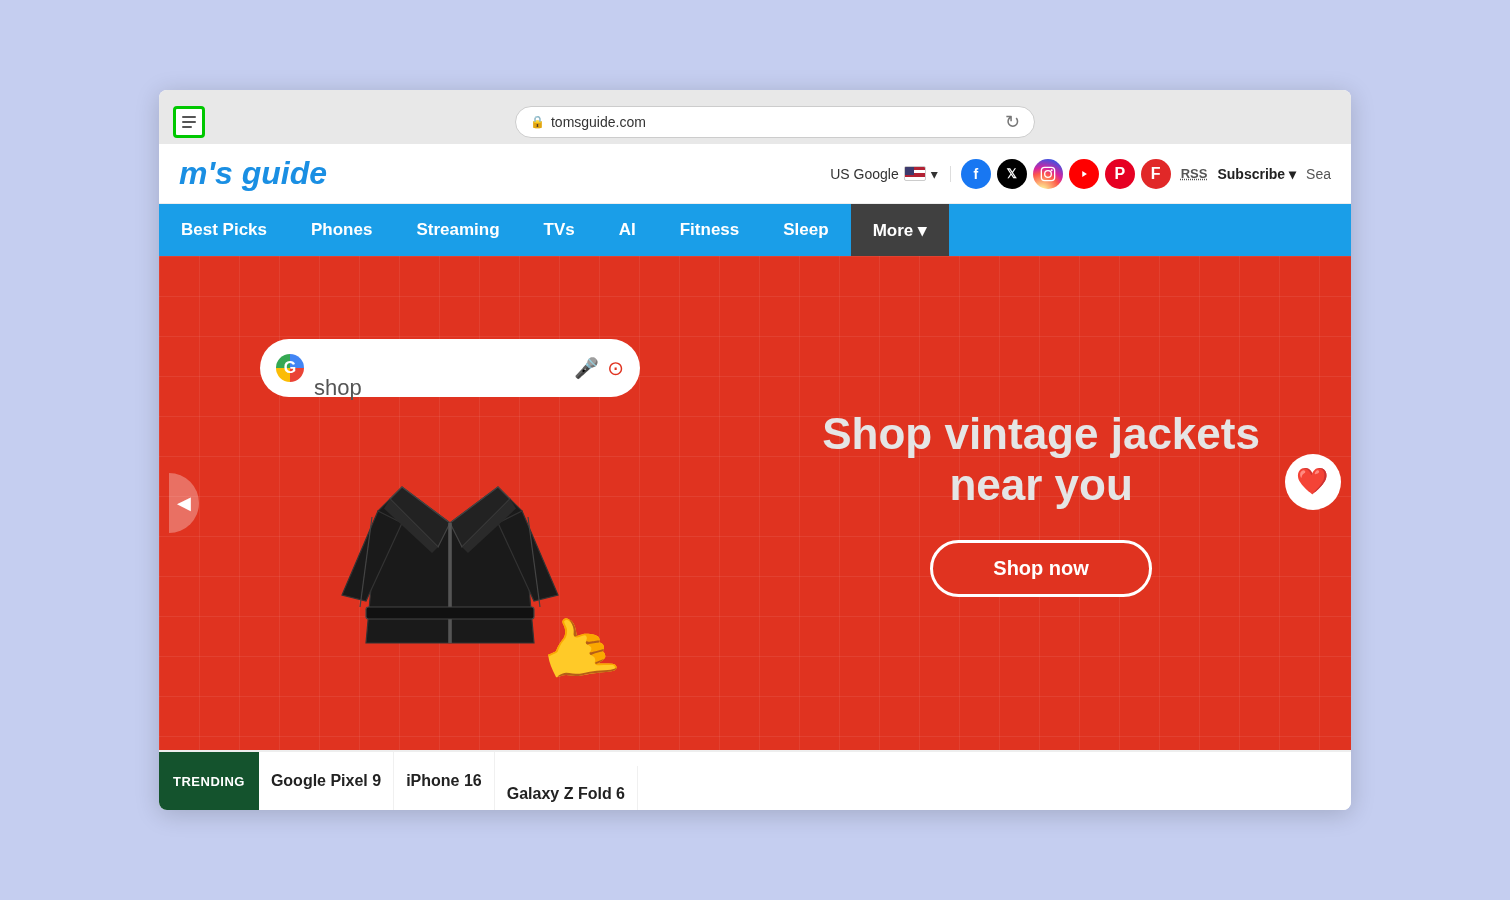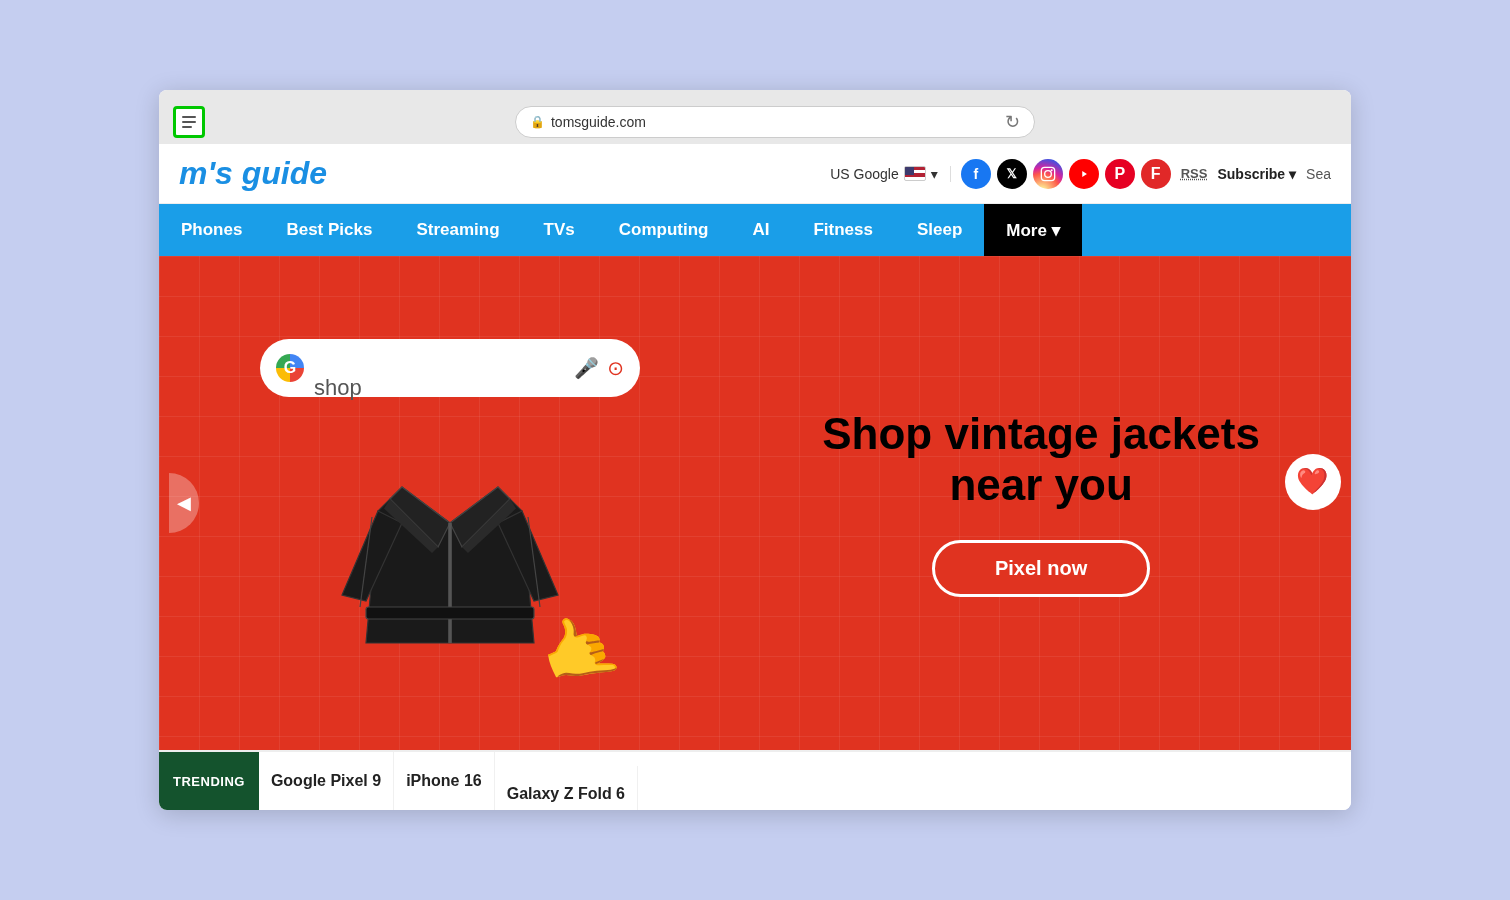--- a/index.html
+++ b/index.html
@@ -198,21 +198,21 @@
       align-items: center;
       padding: 0 22px;
       font-size: 17px;
       font-weight: 700;
       color: #fff;
       cursor: pointer;
       white-space: nowrap;
       text-decoration: none;
     }
     .nav-item-more {
-      background: #000000;
+      background: #404040;
     }
     
     .hero-banner {
       background: #e03320;
       flex: 1;
       display: flex;
       align-items: stretch;
       position: relative;
       overflow: hidden;
       min-height: 320px;
@@ -318,21 +318,21 @@
       flex-direction: column;
       align-items: flex-start;
       justify-content: center;
       padding: 30px 40px;
       position: relative;
       z-index: 2;
     }
     .hero-headline {
       font-size: 44px;
       font-weight: 900;
-      color: #000000;
+      color: #e5e5e5;
       line-height: 1.15;
       margin-bottom: 30px;
       text-align: center;
       width: 100%;
     }
     .shop-now-btn {
       background: #e03320;
       color: #fff;
       border: 3px solid #fff;
       border-radius: 40px;
@@ -452,25 +452,24 @@
           <div class="social-icon pinterest" style="font-weight:900;font-size:16px;">P</div>
           <div class="social-icon flipboard" style="font-weight:900;font-size:16px;">F</div>
         </div>
         <span class="rss-label">RSS</span>
         <button class="subscribe-btn">Subscribe ▾</button>
         <span class="search-label">Sea</span>
       </div>
     </div>
 
     <div class="nav-bar">
+      <a class="nav-item">Best Picks</a>
       <a class="nav-item">Phones</a>
-      <a class="nav-item">Best Picks</a>
       <a class="nav-item">Streaming</a>
       <a class="nav-item">TVs</a>
-      <a class="nav-item">Computing</a>
       <a class="nav-item">AI</a>
       <a class="nav-item">Fitness</a>
       <a class="nav-item">Sleep</a>
       <a class="nav-item nav-item-more">More ▾</a>
     </div>
 
     <div class="hero-banner">
       <div class="hero-grid-overlay"></div>
 
       <div class="left-arrow-badge">◀</div>
@@ -511,21 +510,21 @@
             <path d="M165,75 L175,150" stroke="#444" stroke-width="1" fill="none"></path>
           </svg>
           <div class="hand-sticker">🤙</div>
         </div>
       </div>
 
       <div class="hero-right">
         <div class="hero-headline">
           Shop vintage jackets<br>near you
         </div>
-        <button class="shop-now-btn">Pixel now</button>
+        <button class="shop-now-btn">Shop now</button>
         <div class="heart-bubble">❤️</div>
       </div>
     </div>
 
     <div class="trending-bar">
       <div class="trending-label">TRENDING</div>
       <div class="trending-items">
         <div class="trending-item">Google Pixel 9</div>
         <div class="trending-item">iPhone 16</div>
         <div class="trending-item active" style="position:relative;margin-top:28px;">

